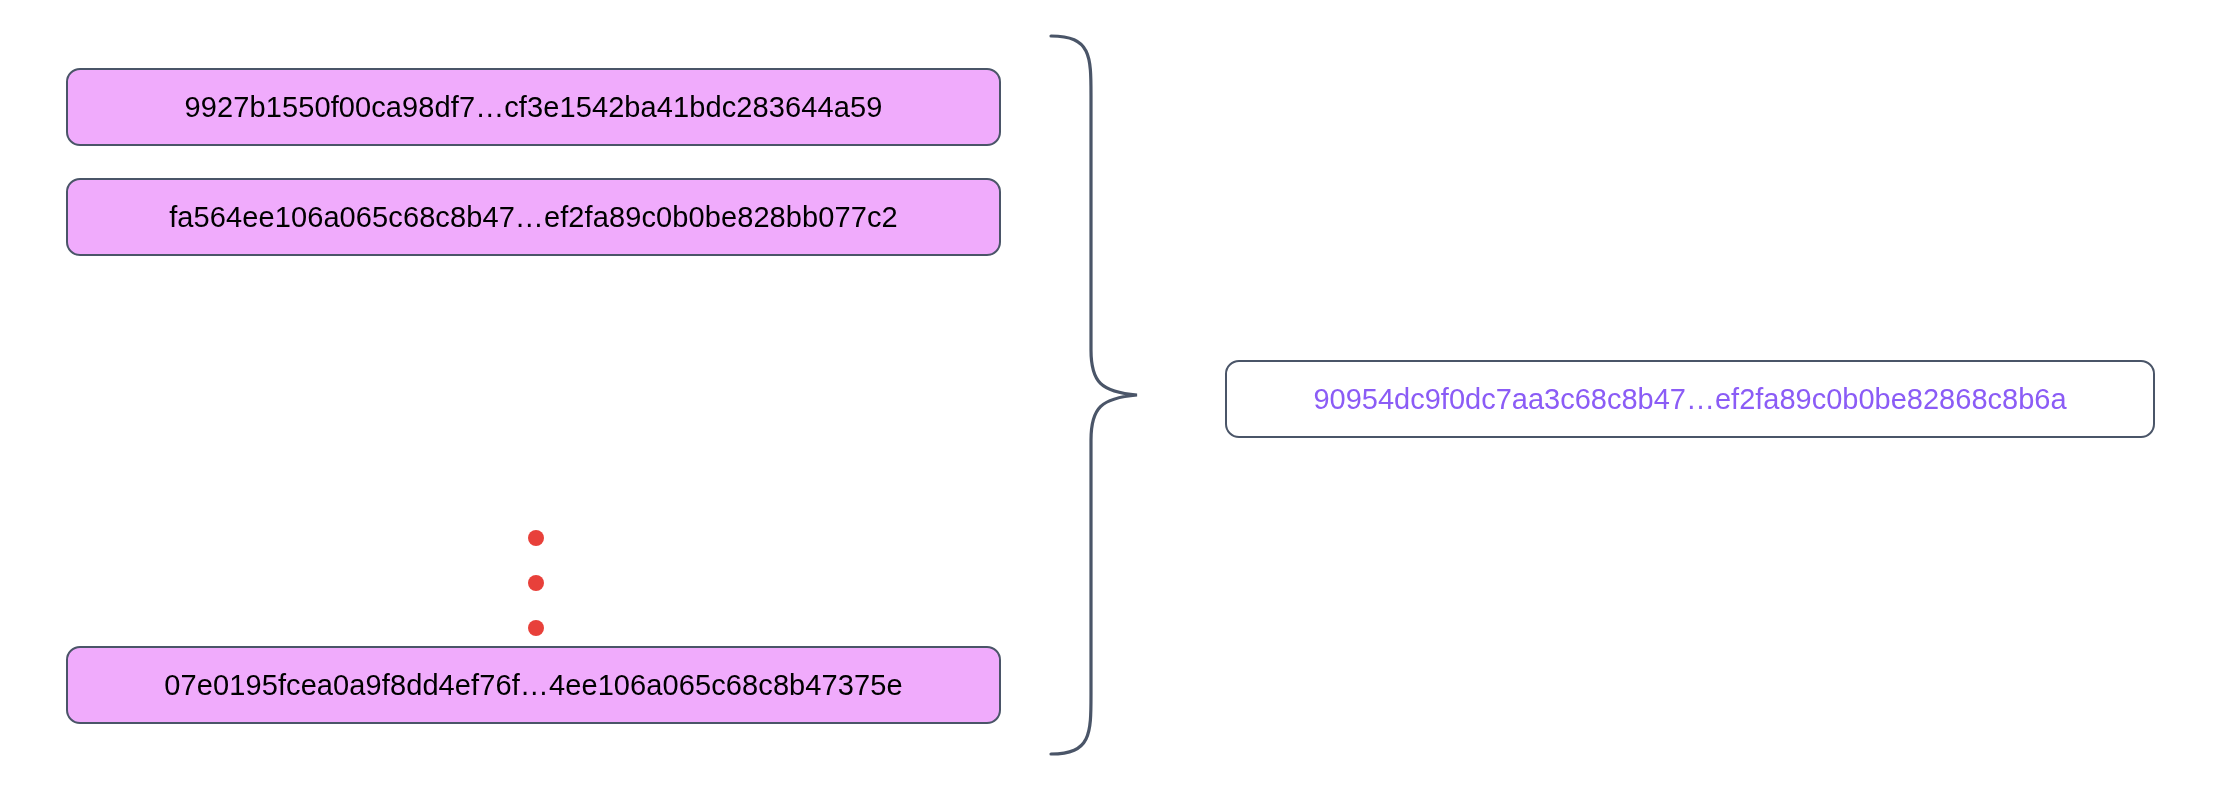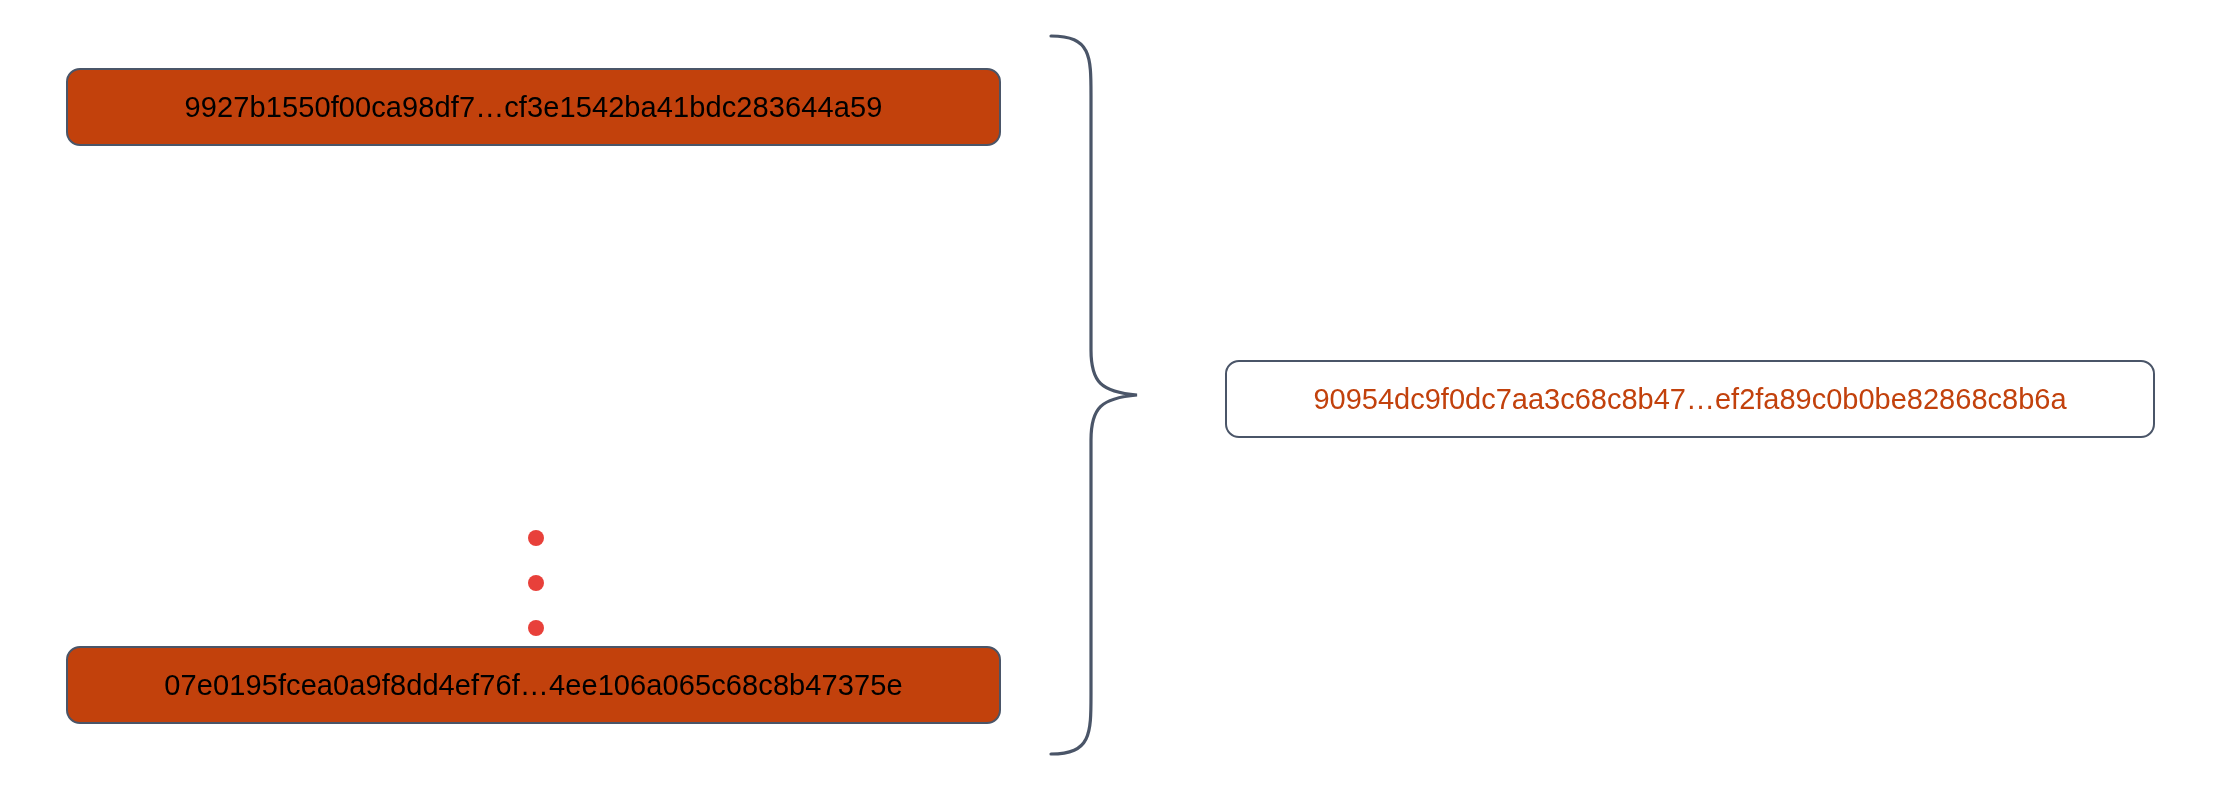--- a/index.html
+++ b/index.html
@@ -28,21 +28,21 @@
     top: 68px;
     width: 935px;
   }
 
   .hash-box {
     box-sizing: border-box;
     width: 935px;
     height: 78px;
     border: 2.5px solid #4a5568;
     border-radius: 14px;
-    background: #c2410c;
+    background: #f0abfc;
     display: flex;
     align-items: center;
     justify-content: center;
     margin-bottom: 32px;
   }
 
   .hash-box .hash-text {
     font-size: 29px;
     color: #000000;
     letter-spacing: 0.1px;
@@ -95,37 +95,40 @@
     height: 78px;
     border: 2.5px solid #4a5568;
     border-radius: 14px;
     background: #ffffff;
     display: flex;
     align-items: center;
     justify-content: center;
   }
   .output-box .hash-text {
     font-size: 29px;
-    color: #c2410c;
+    color: #8b5cf6;
     white-space: nowrap;
   }
 </style>
 </head>
 <body>
 
 <div id="canvas">
 
   <div class="input-stack">
 
     <div class="hash-box">
       <span class="hash-text">9927b1550f00ca98df7…cf3e1542ba41bdc283644a59</span>
     </div>
 
 
 
+    <div class="hash-box">
+      <span class="hash-text">fa564ee106a065c68c8b47…ef2fa89c0b0be828bb077c2</span>
+    </div>
 
     <div class="ellipsis-dots">
       <span class="dot"></span>
       <span class="dot"></span>
       <span class="dot"></span>
     </div>
 
     <div class="hash-box last-input">
       <span class="hash-text">07e0195fcea0a9f8dd4ef76f…4ee106a065c68c8b47375e</span>
     </div>

